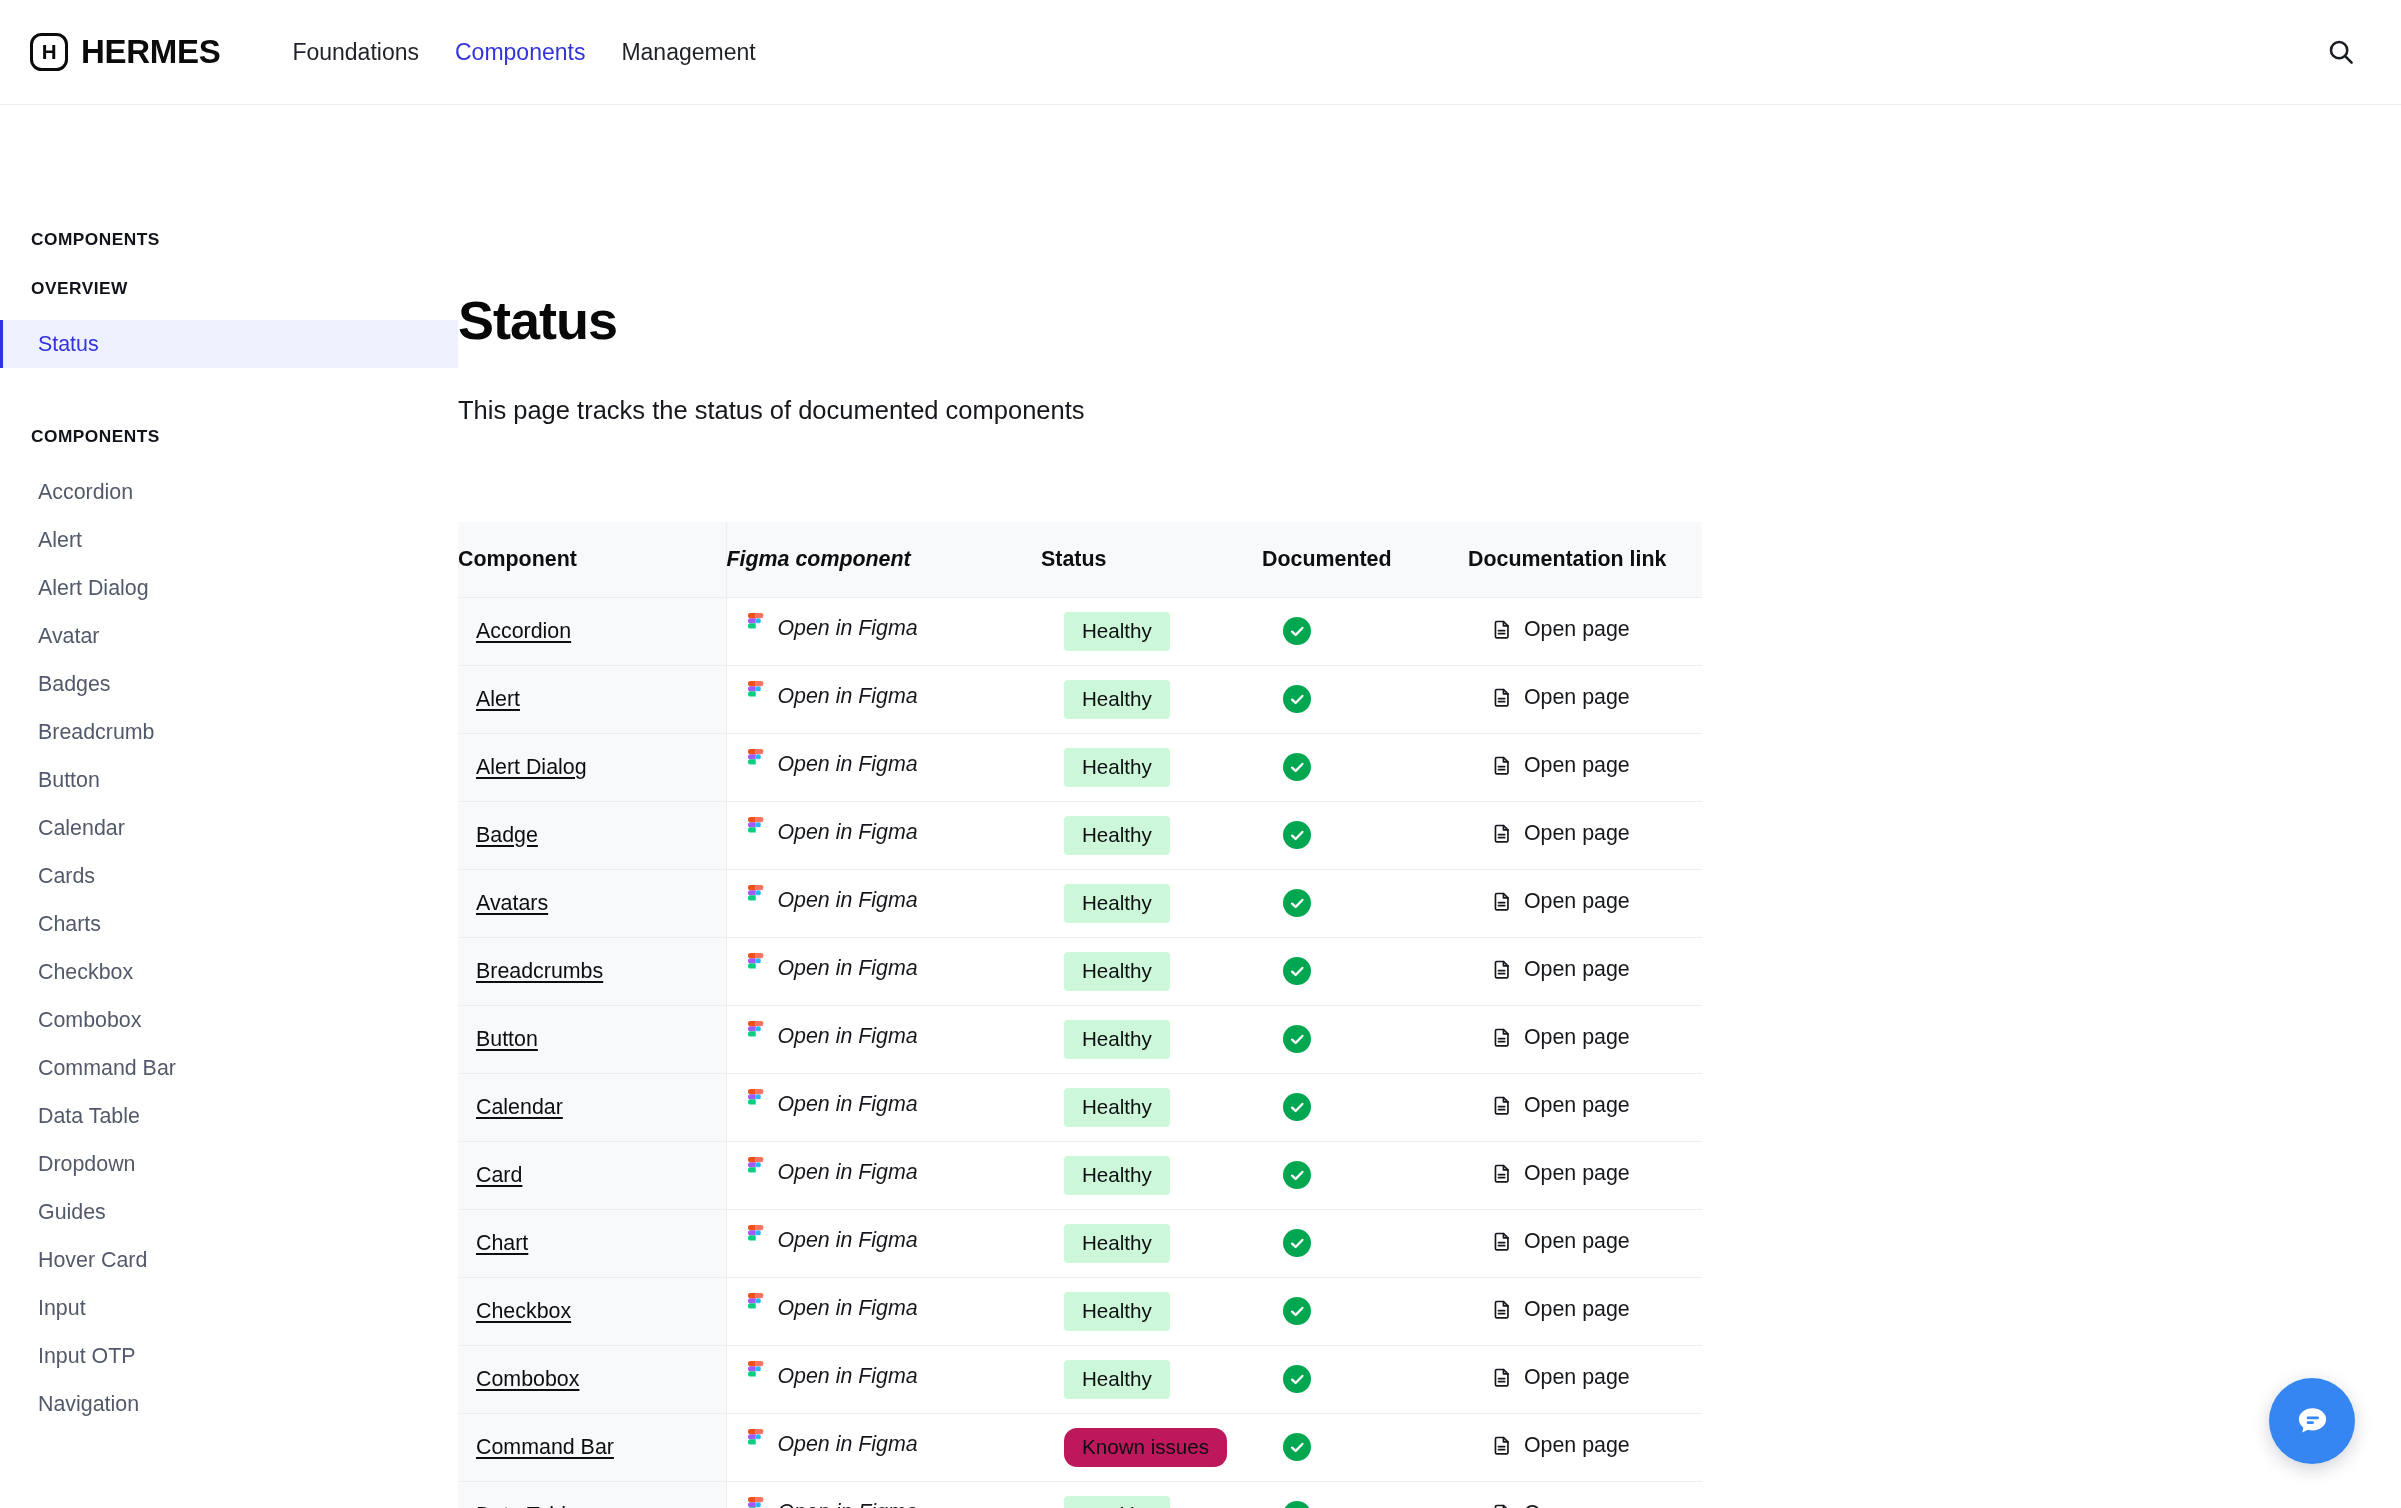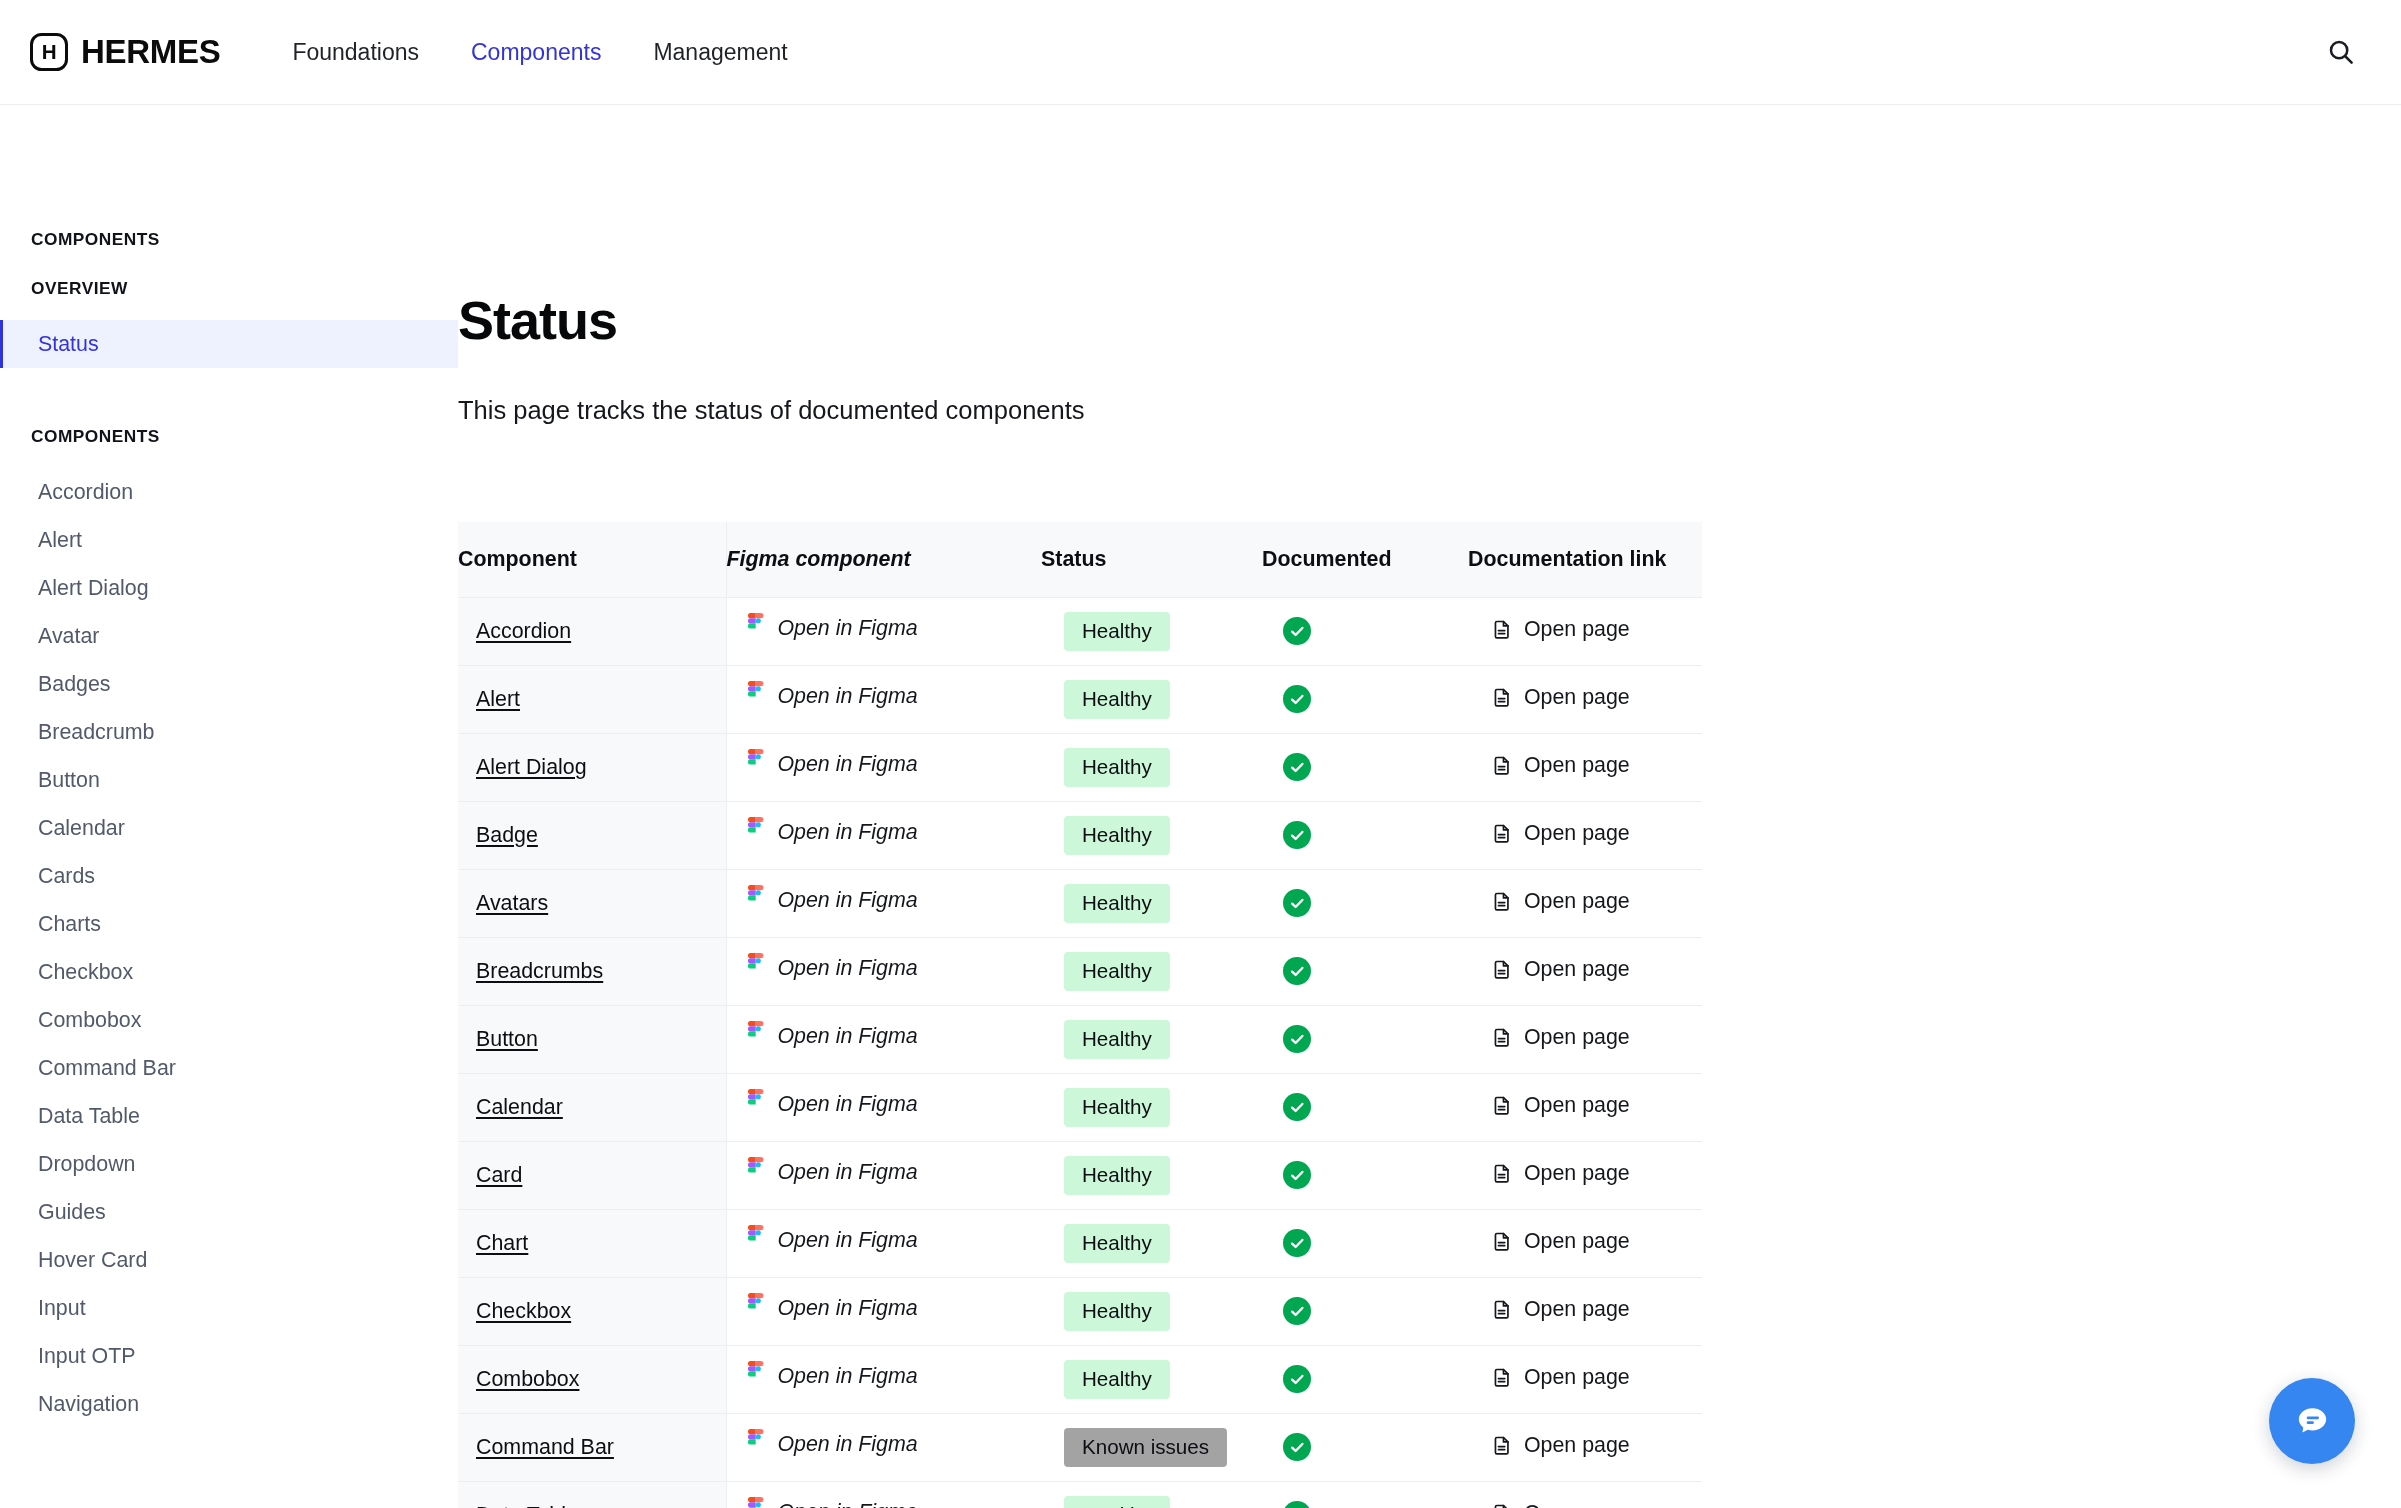--- a/index.html
+++ b/index.html
@@ -50,21 +50,21 @@
   .brand-name {
     font-size: 33px;
     font-weight: bold;
     letter-spacing: -0.3px;
     color: #0b0b0c;
   }
 
   .main-nav {
     display: flex;
     align-items: center;
-    gap: 52px;
+    gap: 36px;
   }
   .nav-link {
     font-size: 23px;
     color: #1f2328;
     text-decoration: none;
     cursor: pointer;
     white-space: nowrap;
   }
   .nav-link.is-active { color: #3333dd; }
 
@@ -215,21 +215,21 @@
   .badge {
     display: inline-block;
     font-size: 20.6px;
     line-height: 1;
     padding: 9px 18px;
     border-radius: 4.1px;
     color: #0c0e12;
     white-space: nowrap;
   }
   .badge.healthy { background: #ccf7d9; }
-  .badge.known   { background: #a3a3a3; }
+  .badge.known   { background: #be185d; border-radius: 13px; }
 
   .check-circle {
     width: 28px;
     height: 28px;
     border-radius: 50%;
     background: #00a650;
     display: inline-flex;
     align-items: center;
     justify-content: center;
   }

